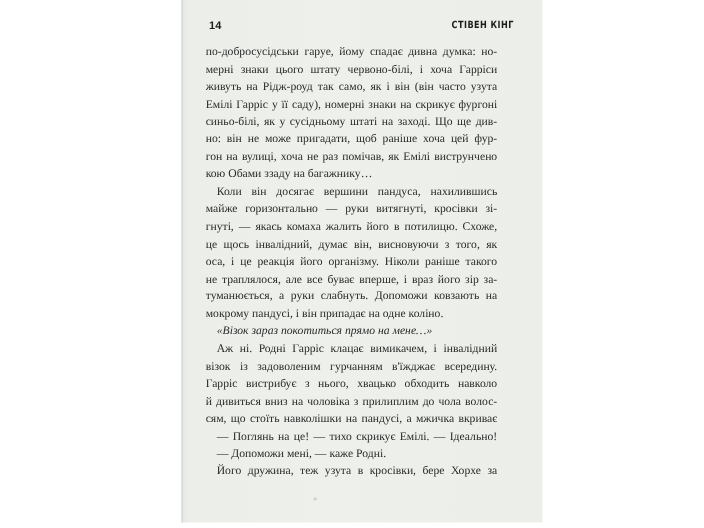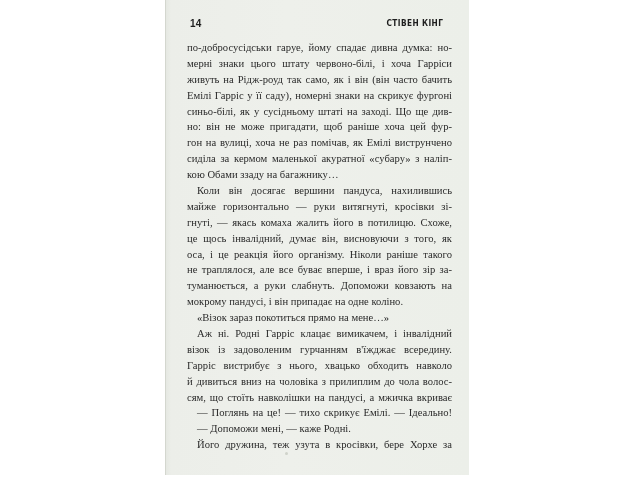--- a/index.html
+++ b/index.html
@@ -7,21 +7,21 @@
       padding: 0;
       width: 640px;
       height: 480px;
       background: #ffffff;
       overflow: hidden;
     }
     .page {
       position: absolute;
       left: 165px;
       top: 0;
-      width: 304px;
+      width: 328px;
       height: 475px;
       background: linear-gradient(90deg, #e4e7e1 0px, #eceee9 6px, #eef0eb 40%, #ecefe9 100%);
       box-shadow: inset 1px 0 0 #d8dbd4;
     }
     .spine-line {
       position: absolute;
       left: 0;
       top: 0;
       width: 1px;
       height: 475px;
@@ -70,20 +70,21 @@
       height: 15.9px;
       overflow: hidden;
     }
     .line.last {
       text-align-last: left;
     }
     .line.indent {
       padding-left: 10px;
     }
     .line.italic {
+      font-style: italic;
     }
     .stain {
       position: absolute;
       left: 120px;
       top: 452px;
       width: 3px;
       height: 3px;
       border-radius: 50%;
       background: #cfd2ca;
     }
@@ -95,26 +96,25 @@
   <div class="spine-line"></div>
 
   <div class="running-head">
     <span class="page-number">14</span>
     <span class="author">СТІВЕН КІНГ</span>
   </div>
 
   <div class="text-body" id="text-body">
       <span class="line">по-добросусідськи гаруе, йому спадає дивна думка: но-</span>
       <span class="line">мерні знаки цього штату червоно-білі, і хоча Гарріси</span>
-      <span class="line">живуть на Рідж-роуд так само, як і він (він часто бачить</span>
+      <span class="line">живуть на Рідж-роуд так само, як і він (він часто узута</span>
       <span class="line">Емілі Гарріс у її саду), номерні знаки на скрикує фургоні</span>
       <span class="line">синьо-білі, як у сусідньому штаті на заході. Що ще див-</span>
       <span class="line">но: він не може пригадати, щоб раніше хоча цей фур-</span>
       <span class="line">гон на вулиці, хоча не раз помічав, як Емілі виструнчено</span>
-      <span class="line">сиділа за кермом маленької акуратної «субару» з наліп-</span>
       <span class="line last">кою Обами ззаду на багажнику…</span>
       <span class="line indent">Коли він досягає вершини пандуса, нахилившись</span>
       <span class="line">майже горизонтально — руки витягнуті, кросівки зі-</span>
       <span class="line">гнуті, — якась комаха жалить його в потилицю. Схоже,</span>
       <span class="line">це щось інвалідний, думає він, висновуючи з того, як</span>
       <span class="line">оса, і це реакція його організму. Ніколи раніше такого</span>
       <span class="line">не траплялося, але все буває вперше, і враз його зір за-</span>
       <span class="line">туманюється, а руки слабнуть. Допоможи ковзають на</span>
       <span class="line last">мокрому пандусі, і він припадає на одне коліно.</span>
       <span class="line indent italic last">«Візок зараз покотиться прямо на мене…»</span>

